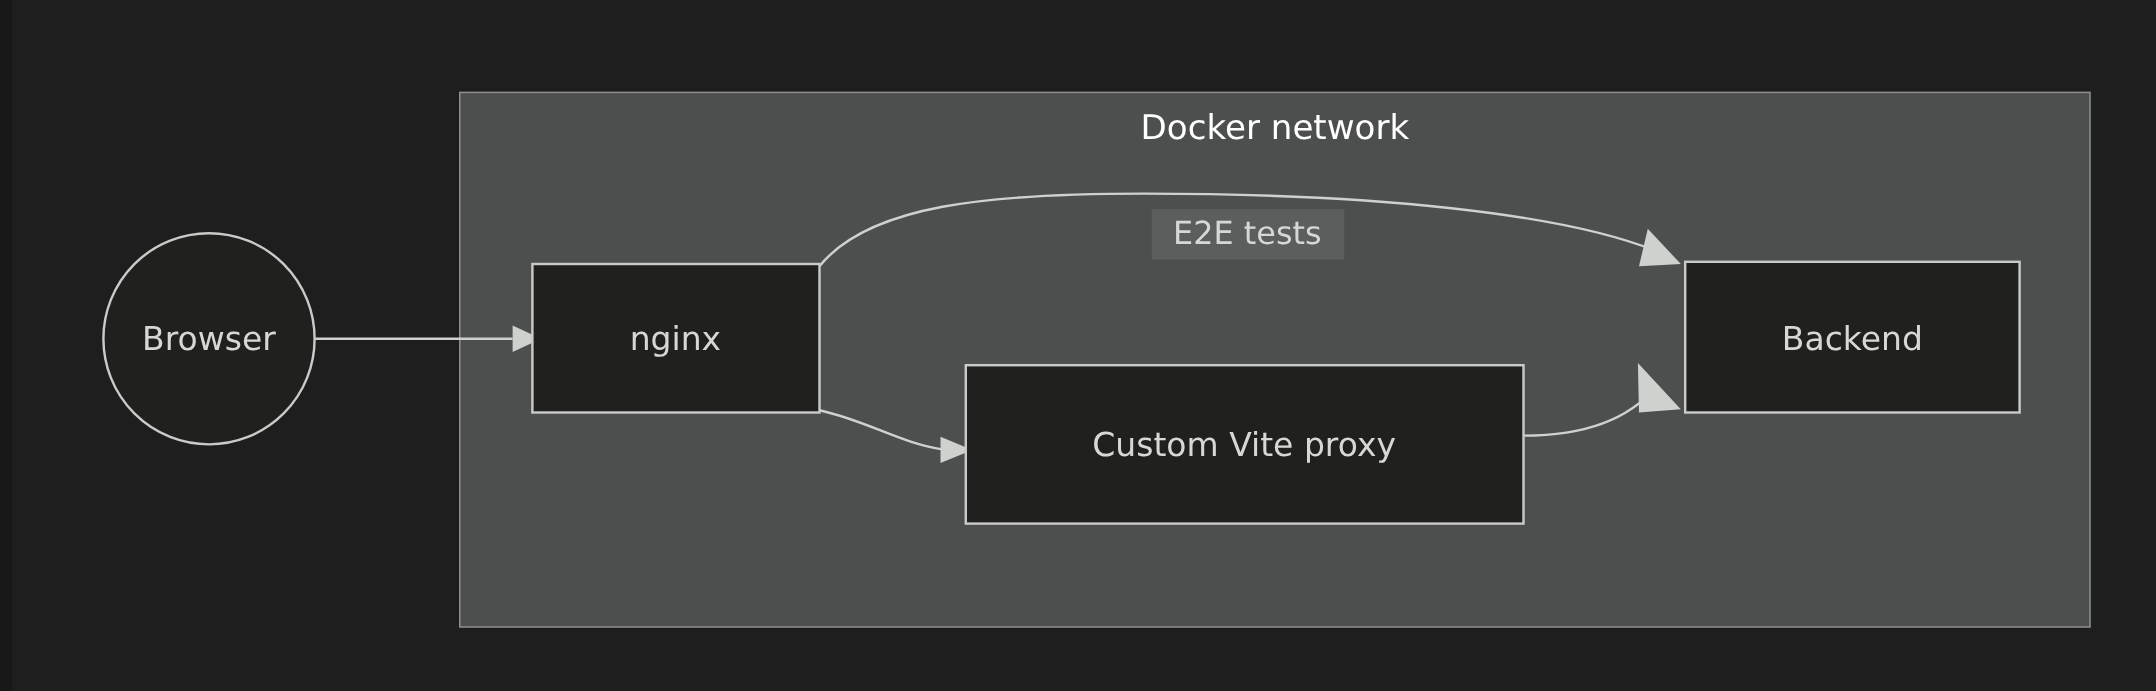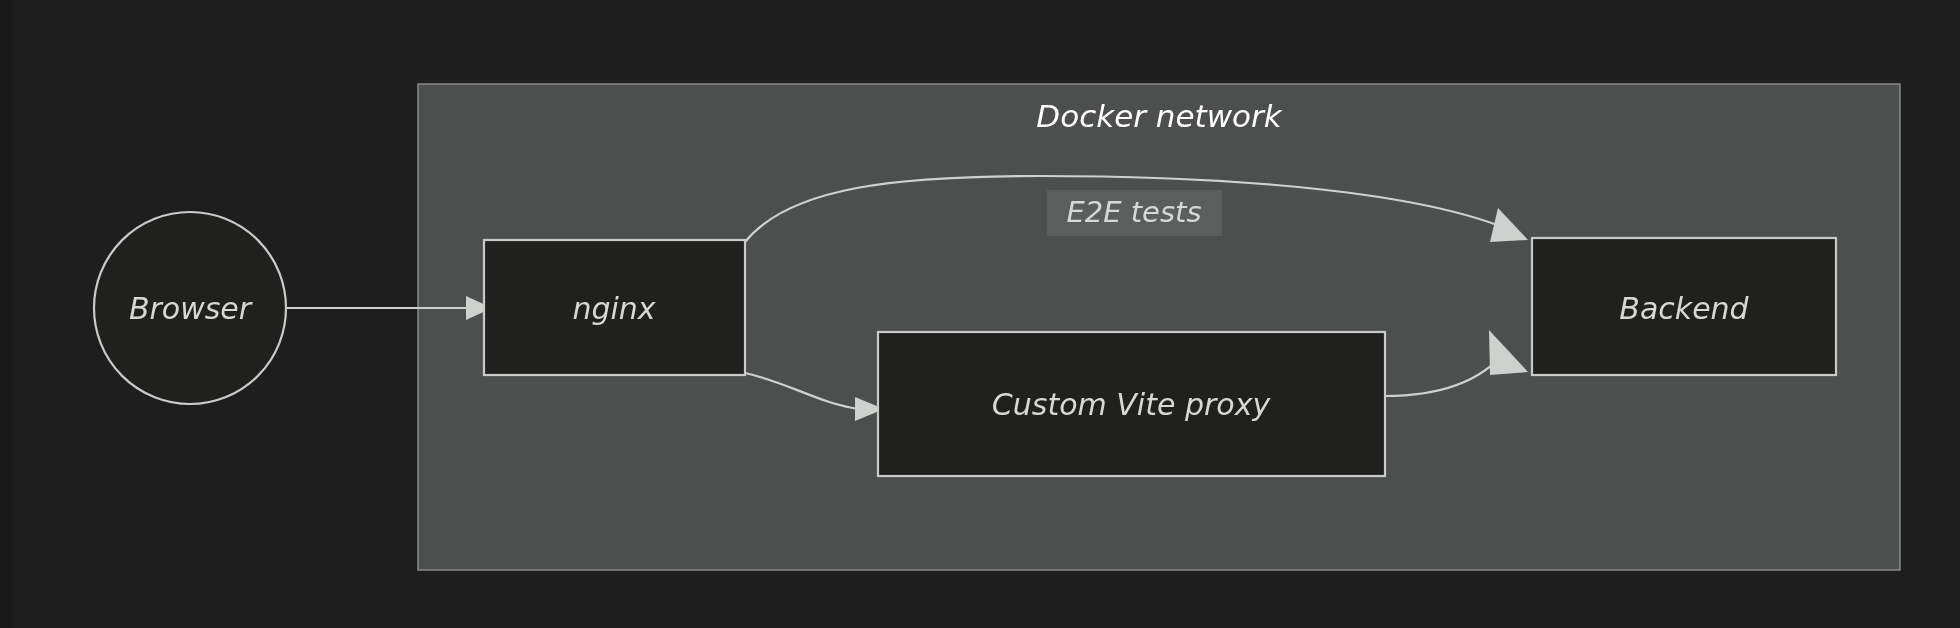--- a/index.html
+++ b/index.html
@@ -11,21 +11,20 @@
     width: 1960px;
     height: 628px;
     overflow: hidden;
     font-family: "DejaVu Sans", "Liberation Sans", sans-serif;
   }
   #canvas {
     position: relative;
     width: 1960px;
     height: 628px;
     background: #1e1e1e;
-    font-style: italic;
   }
   #left-gutter {
     position: absolute;
     left: 0;
     top: 0;
     width: 11px;
     height: 628px;
     background: #181818;
   }
   svg.diagram {

